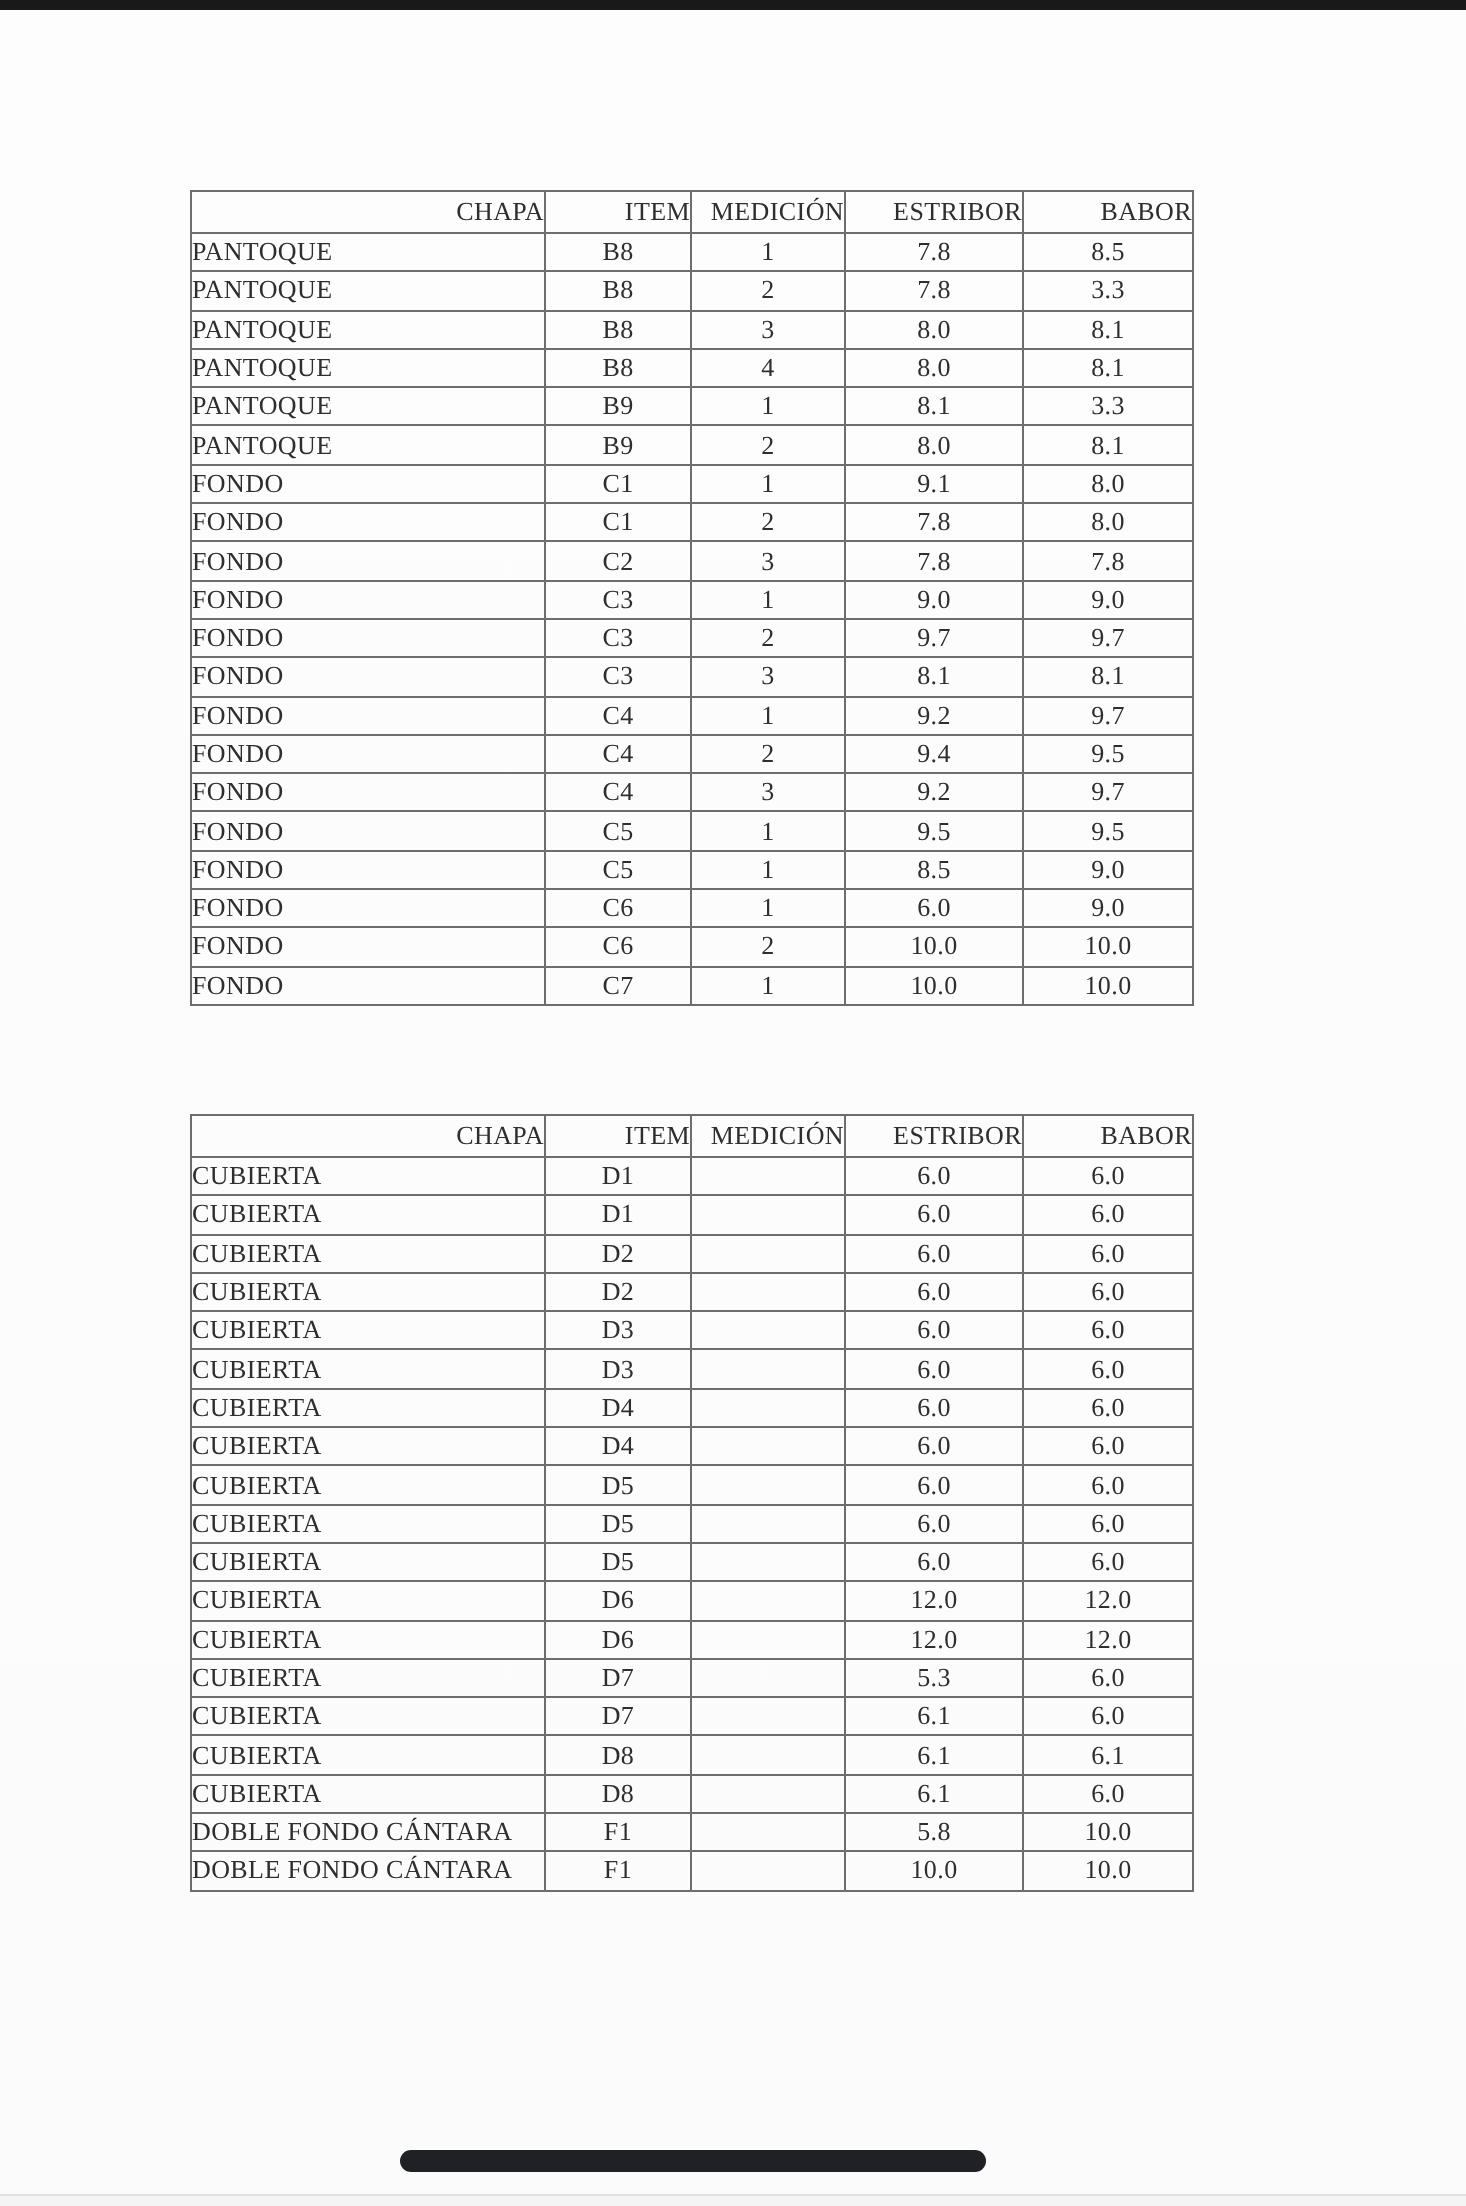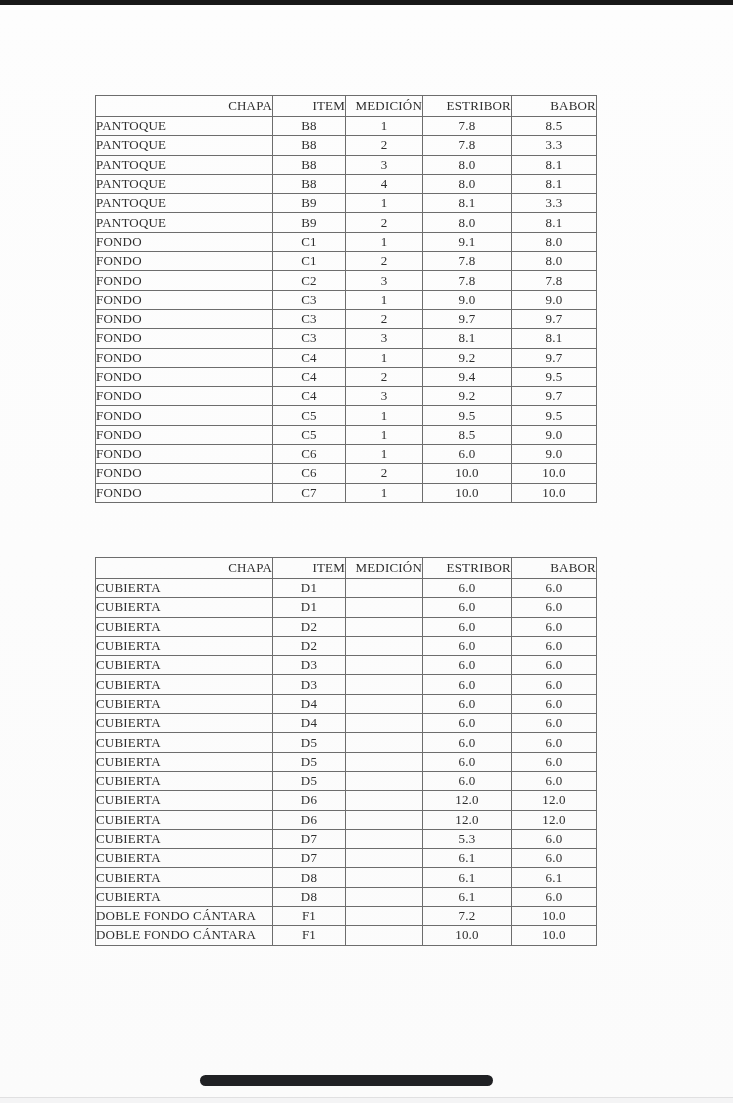--- a/index.html
+++ b/index.html
@@ -352,21 +352,21 @@
           <td class="c-left">CUBIERTA</td>
           <td class="c-center">D8</td>
           <td class="c-center"></td>
           <td class="c-center">6.1</td>
           <td class="c-center">6.0</td>
         </tr>
         <tr>
           <td class="c-left">DOBLE FONDO CÁNTARA</td>
           <td class="c-center">F1</td>
           <td class="c-center"></td>
-          <td class="c-center">7.2</td>
+          <td class="c-center">5.8</td>
           <td class="c-center">10.0</td>
         </tr>
         <tr>
           <td class="c-left">DOBLE FONDO CÁNTARA</td>
           <td class="c-center">F1</td>
           <td class="c-center"></td>
           <td class="c-center">10.0</td>
           <td class="c-center">10.0</td>
         </tr>
       </tbody>

